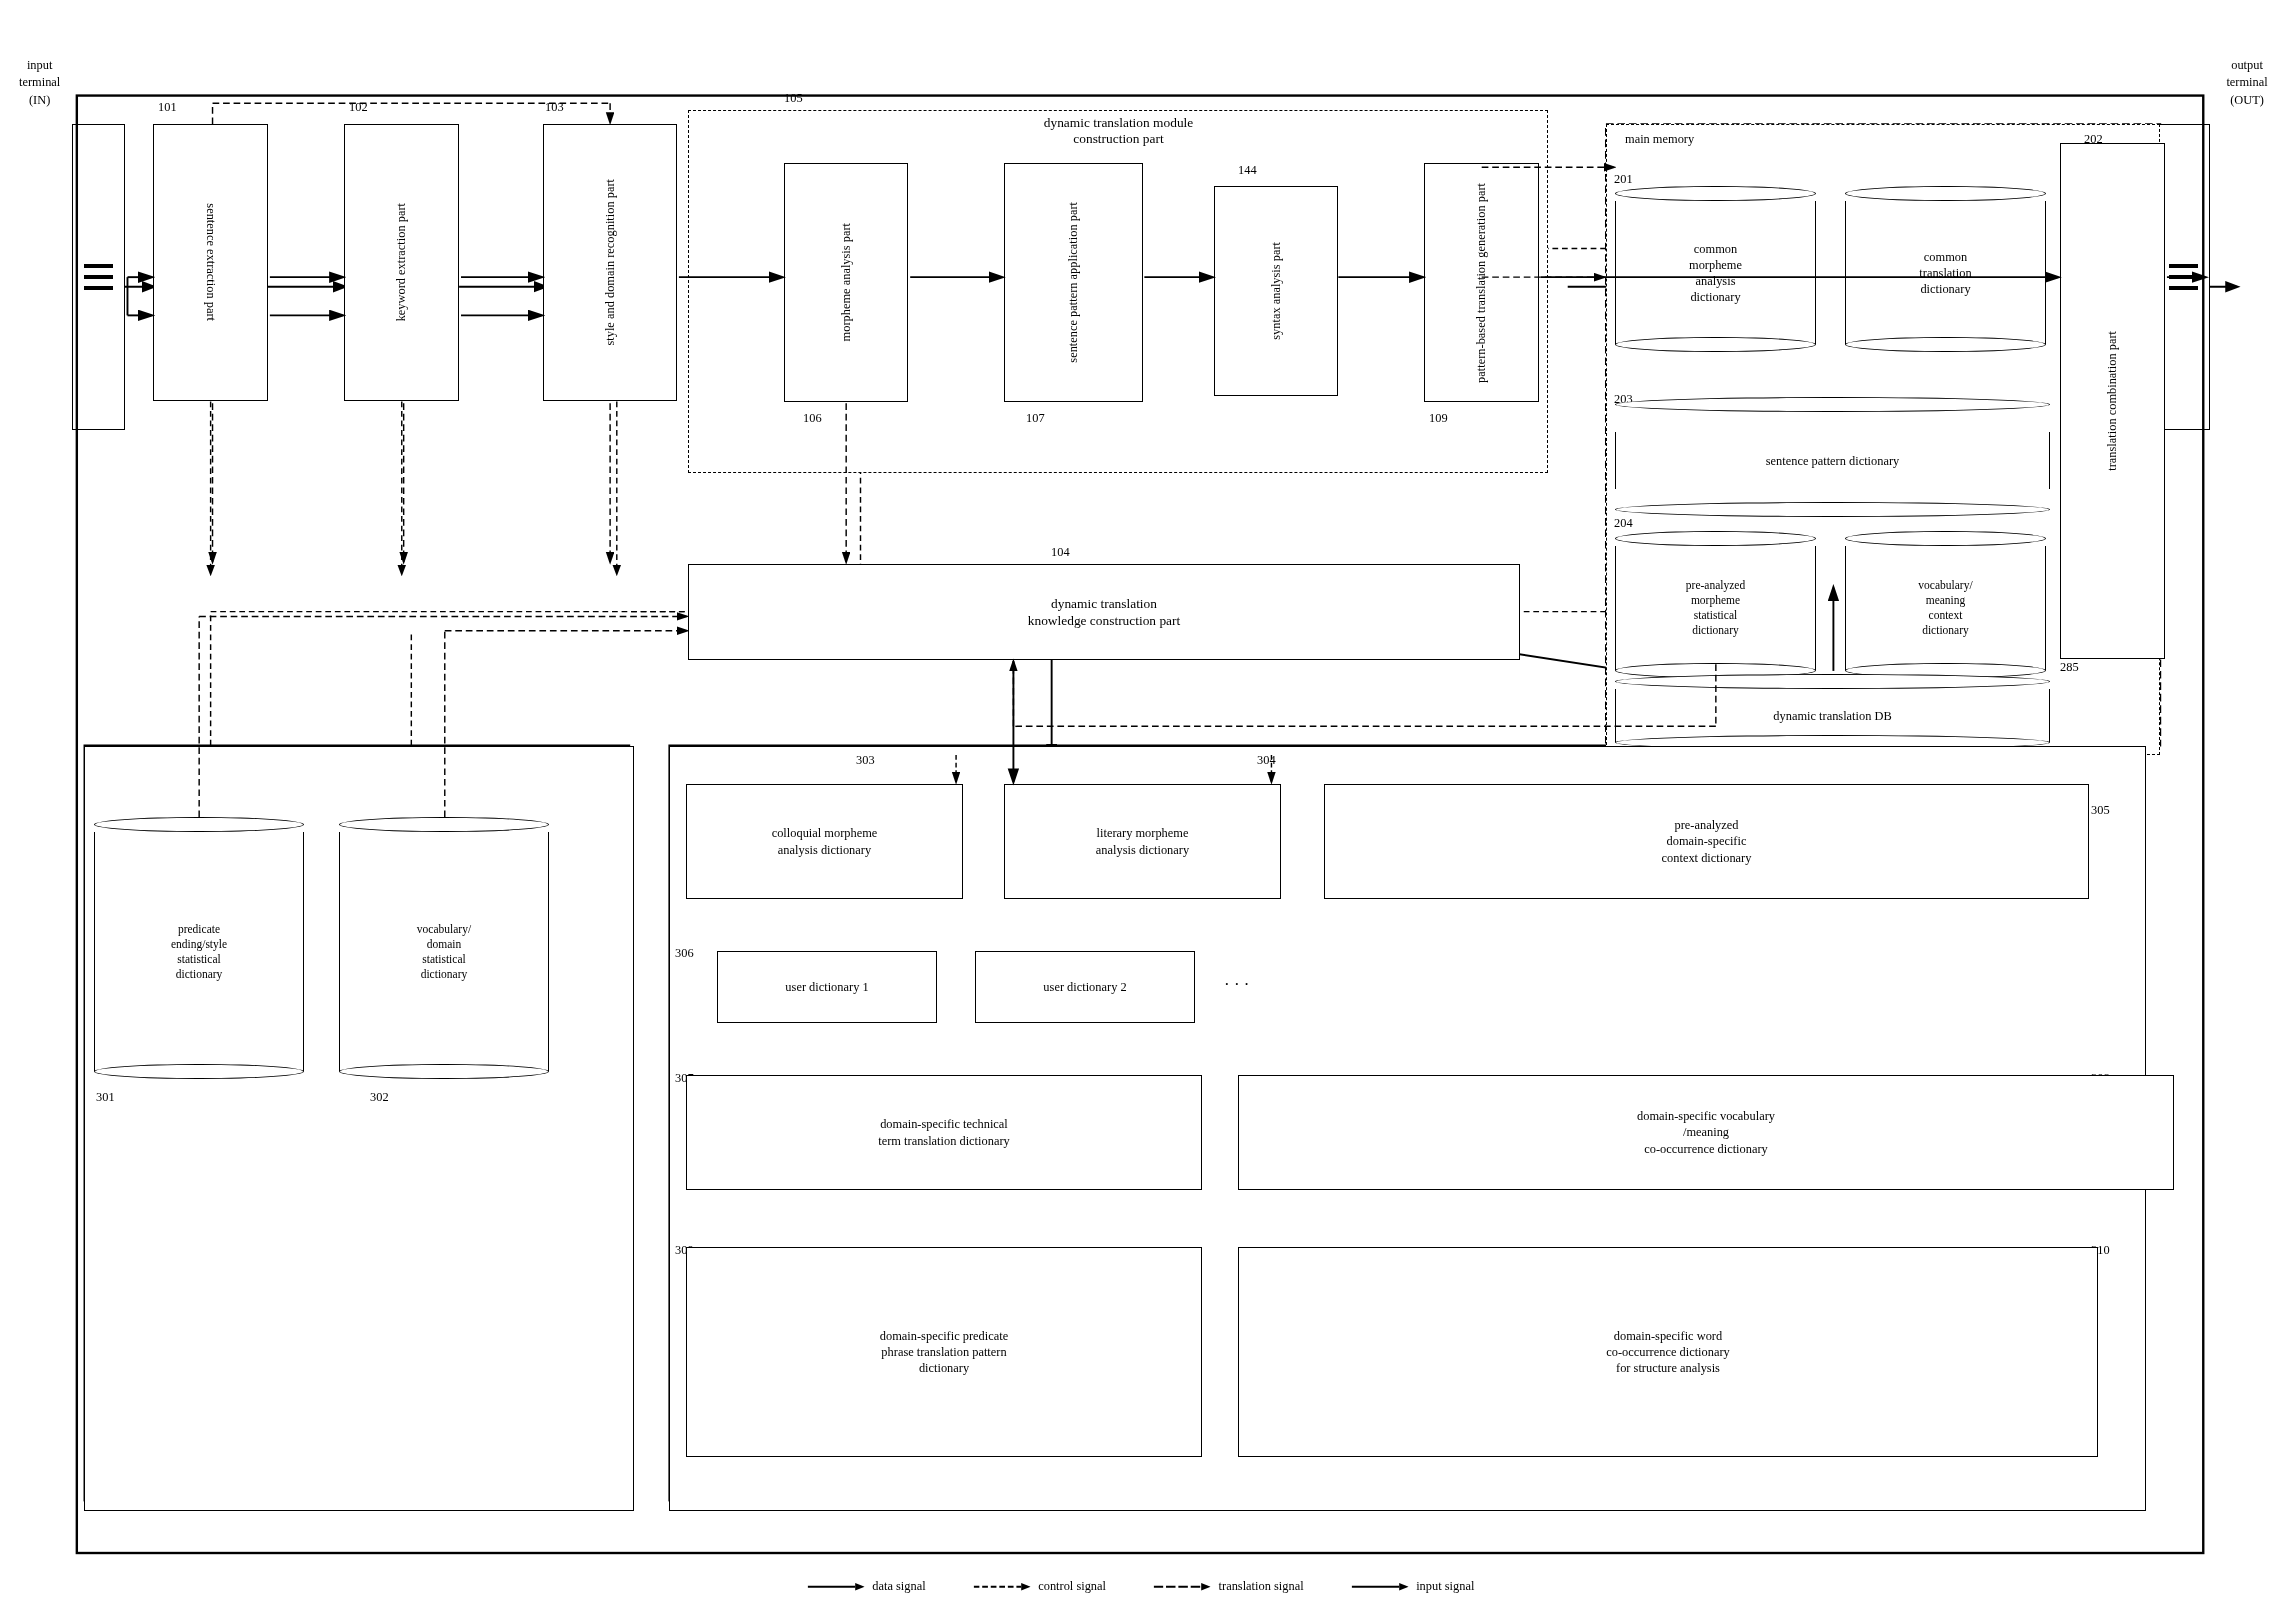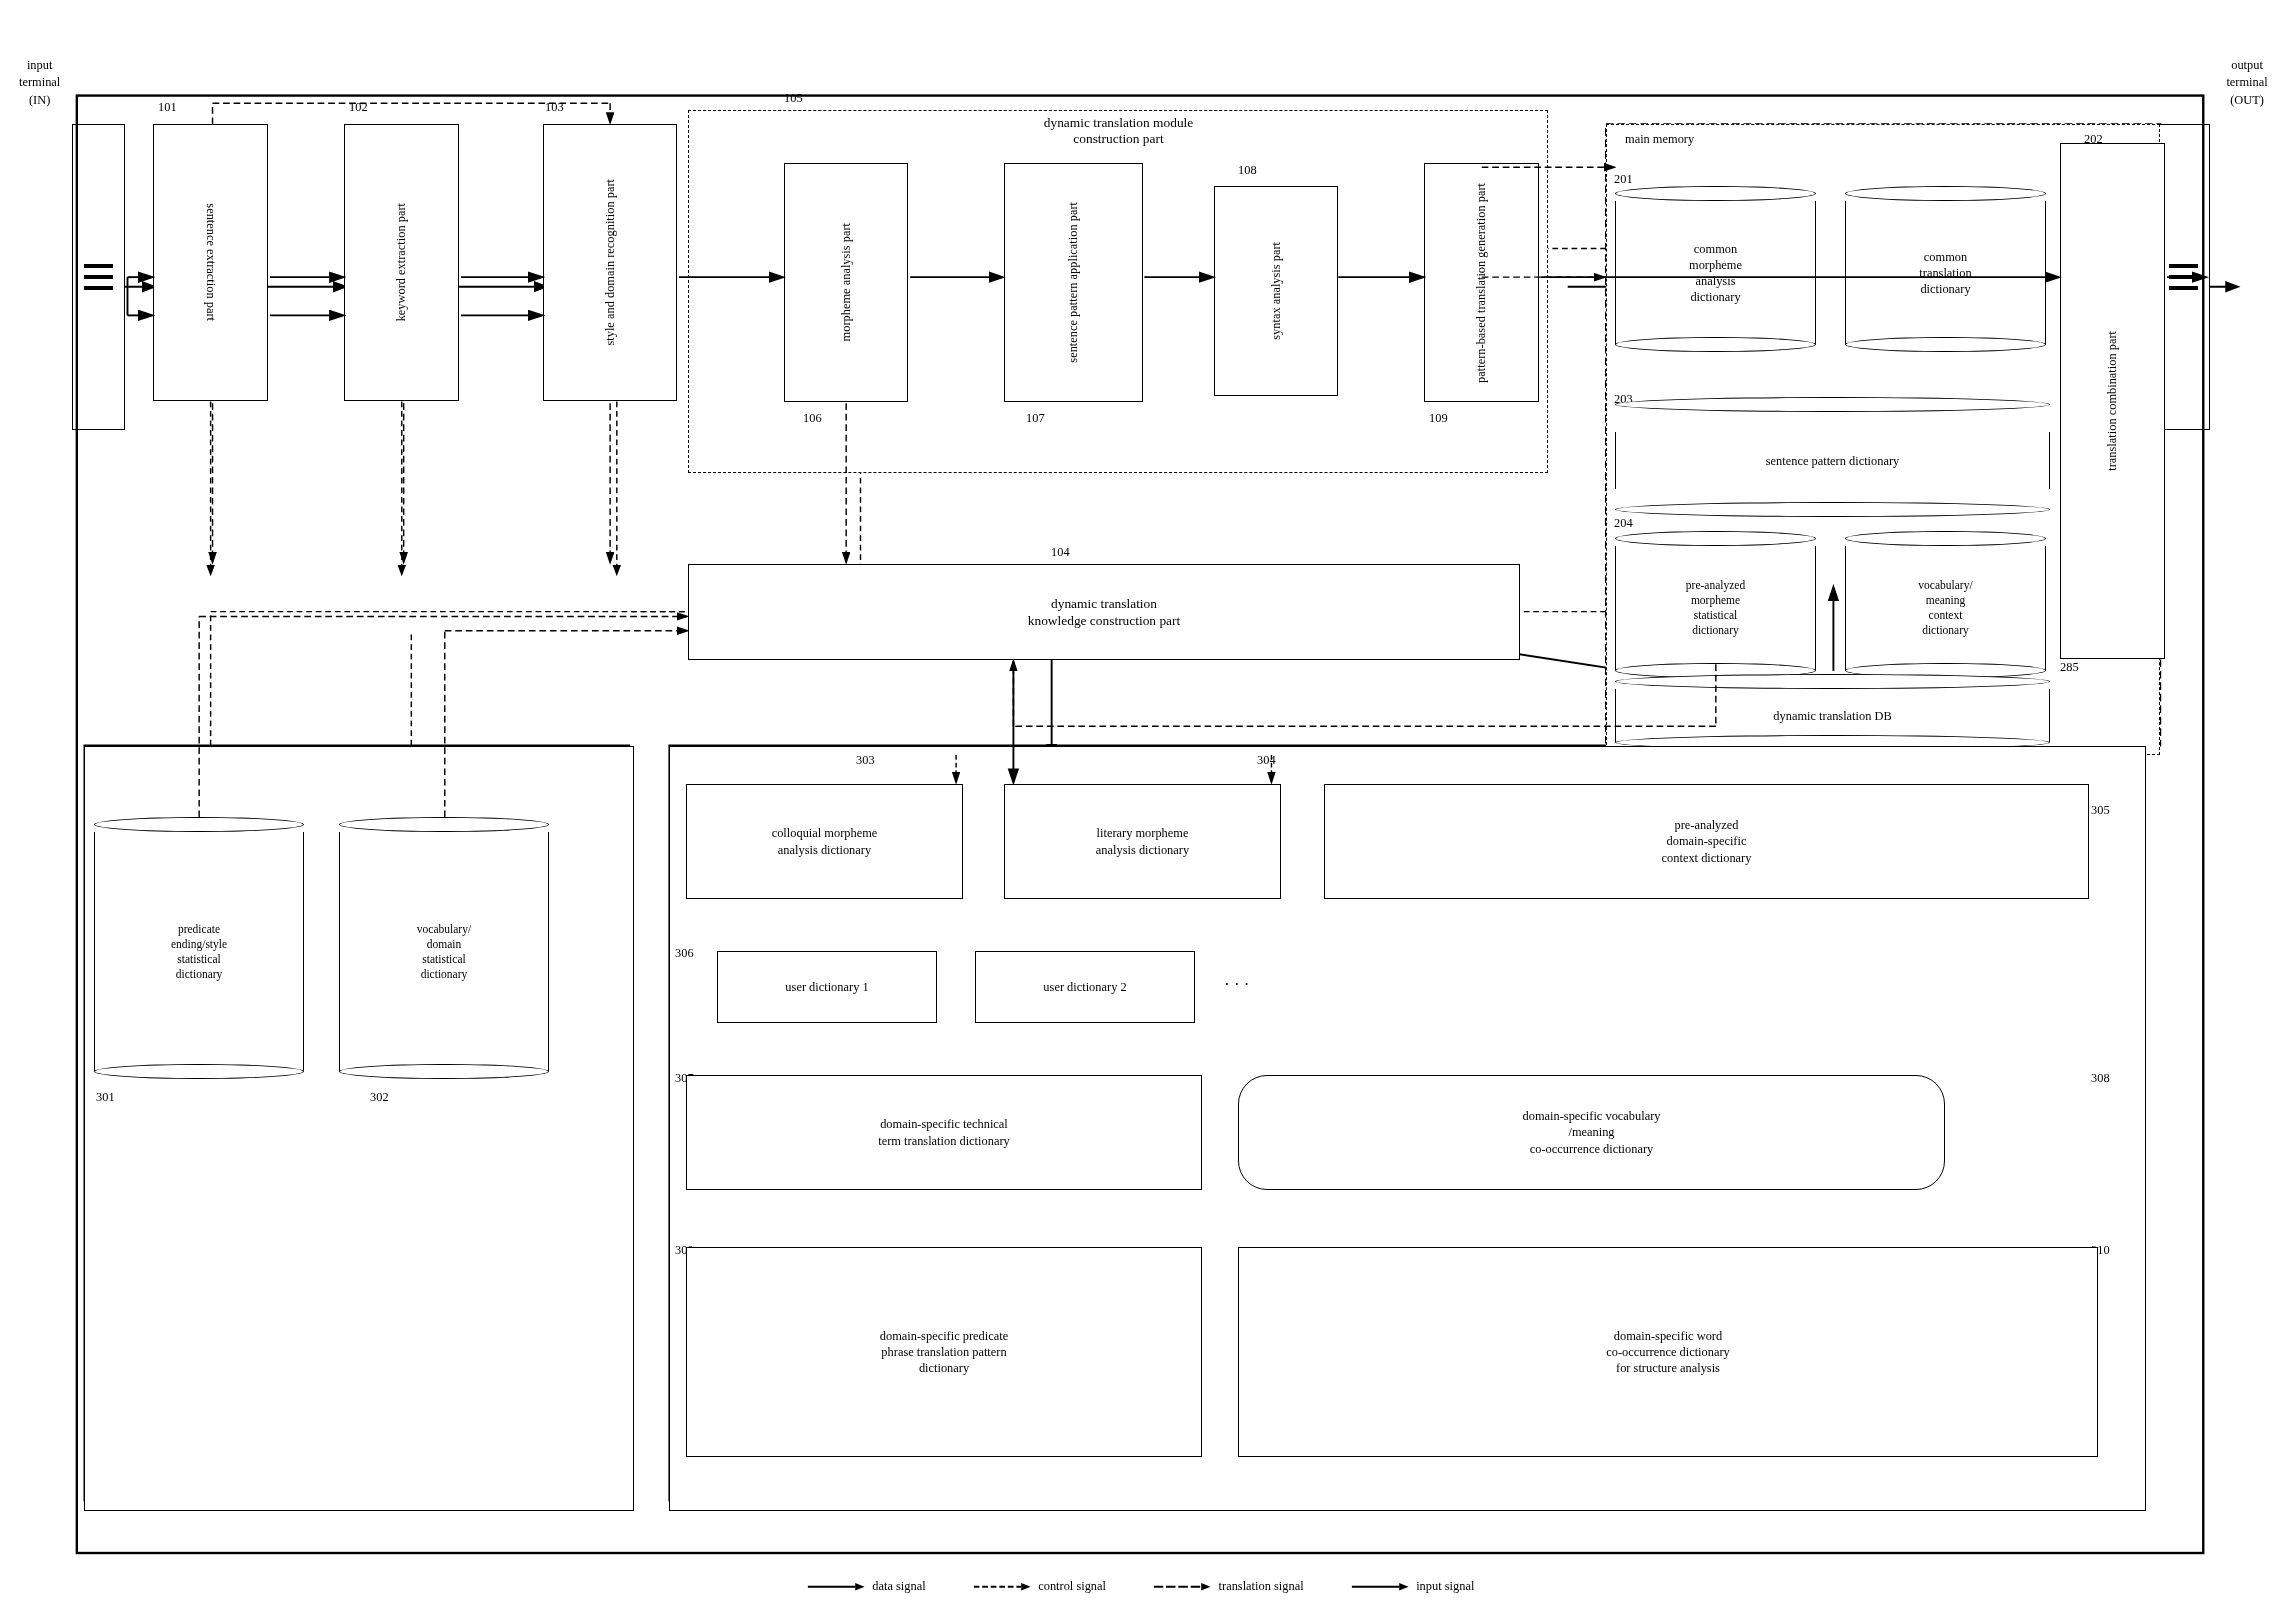--- a/index.html
+++ b/index.html
@@ -223,21 +223,21 @@
   <div class="box" style="left:784px; top:163px; width:124px; height:239px;">
     <span style="writing-mode:vertical-rl; transform:rotate(180deg); font-size:12.4px; text-align:center;">morpheme analysis part</span>
   </div>
 
   <div class="label" style="left:1013px; top:411px;margin-left:13px;">107</div>
 
   <div class="box" style="left:1004px; top:163px; width:139px; height:239px;">
     <span style="writing-mode:vertical-rl; transform:rotate(180deg); font-size:12.4px; text-align:center;">sentence pattern application part</span>
   </div>
 
-  <div class="label" style="left:1238px; top:163px;">108</div>
+  <div class="label" style="left:1238px; top:163px;">144</div>
 
   <div class="box" style="left:1214px; top:186px; width:124px; height:210px;">
     <span style="writing-mode:vertical-rl; transform:rotate(180deg); font-size:12.4px; text-align:center;">syntax analysis part</span>
   </div>
 
   <div class="label" style="left:1429px; top:411px;">109</div>
 
   <div class="box" style="left:1424px; top:163px; width:115px; height:239px;">
     <span style="writing-mode:vertical-rl; transform:rotate(180deg); font-size:12.4px; text-align:center;">pattern-based translation generation part</span>
   </div>
@@ -358,21 +358,21 @@
 
 
   <div class="label" style="left:675px; top:1071px;">307</div>
 
   <div class="box" style="left:686px; top:1075px; width:516px; height:115px; font-size:12.4px;">
     <span>domain-specific technical<br>term translation dictionary</span>
   </div>
 
   <div class="label" style="left:2091px; top:1071px;">308</div>
 
-  <div class="box" style="left:1238px; top:1075px; width:707px; height:115px; font-size:12.4px;border-radius:29px;">
+  <div class="box" style="left:1238px; top:1075px; width:936px; height:115px; font-size:12.4px;">
     <span>domain-specific vocabulary<br>/meaning<br>co-occurrence dictionary</span>
   </div>
 
   <div class="label" style="left:675px; top:1243px;">309</div>
 
   <div class="box" style="left:686px; top:1247px; width:516px; height:210px; font-size:12.4px;">
     <span>domain-specific predicate<br>phrase translation pattern<br>dictionary</span>
   </div>
 
   <div class="label" style="left:2091px; top:1243px;">310</div>

